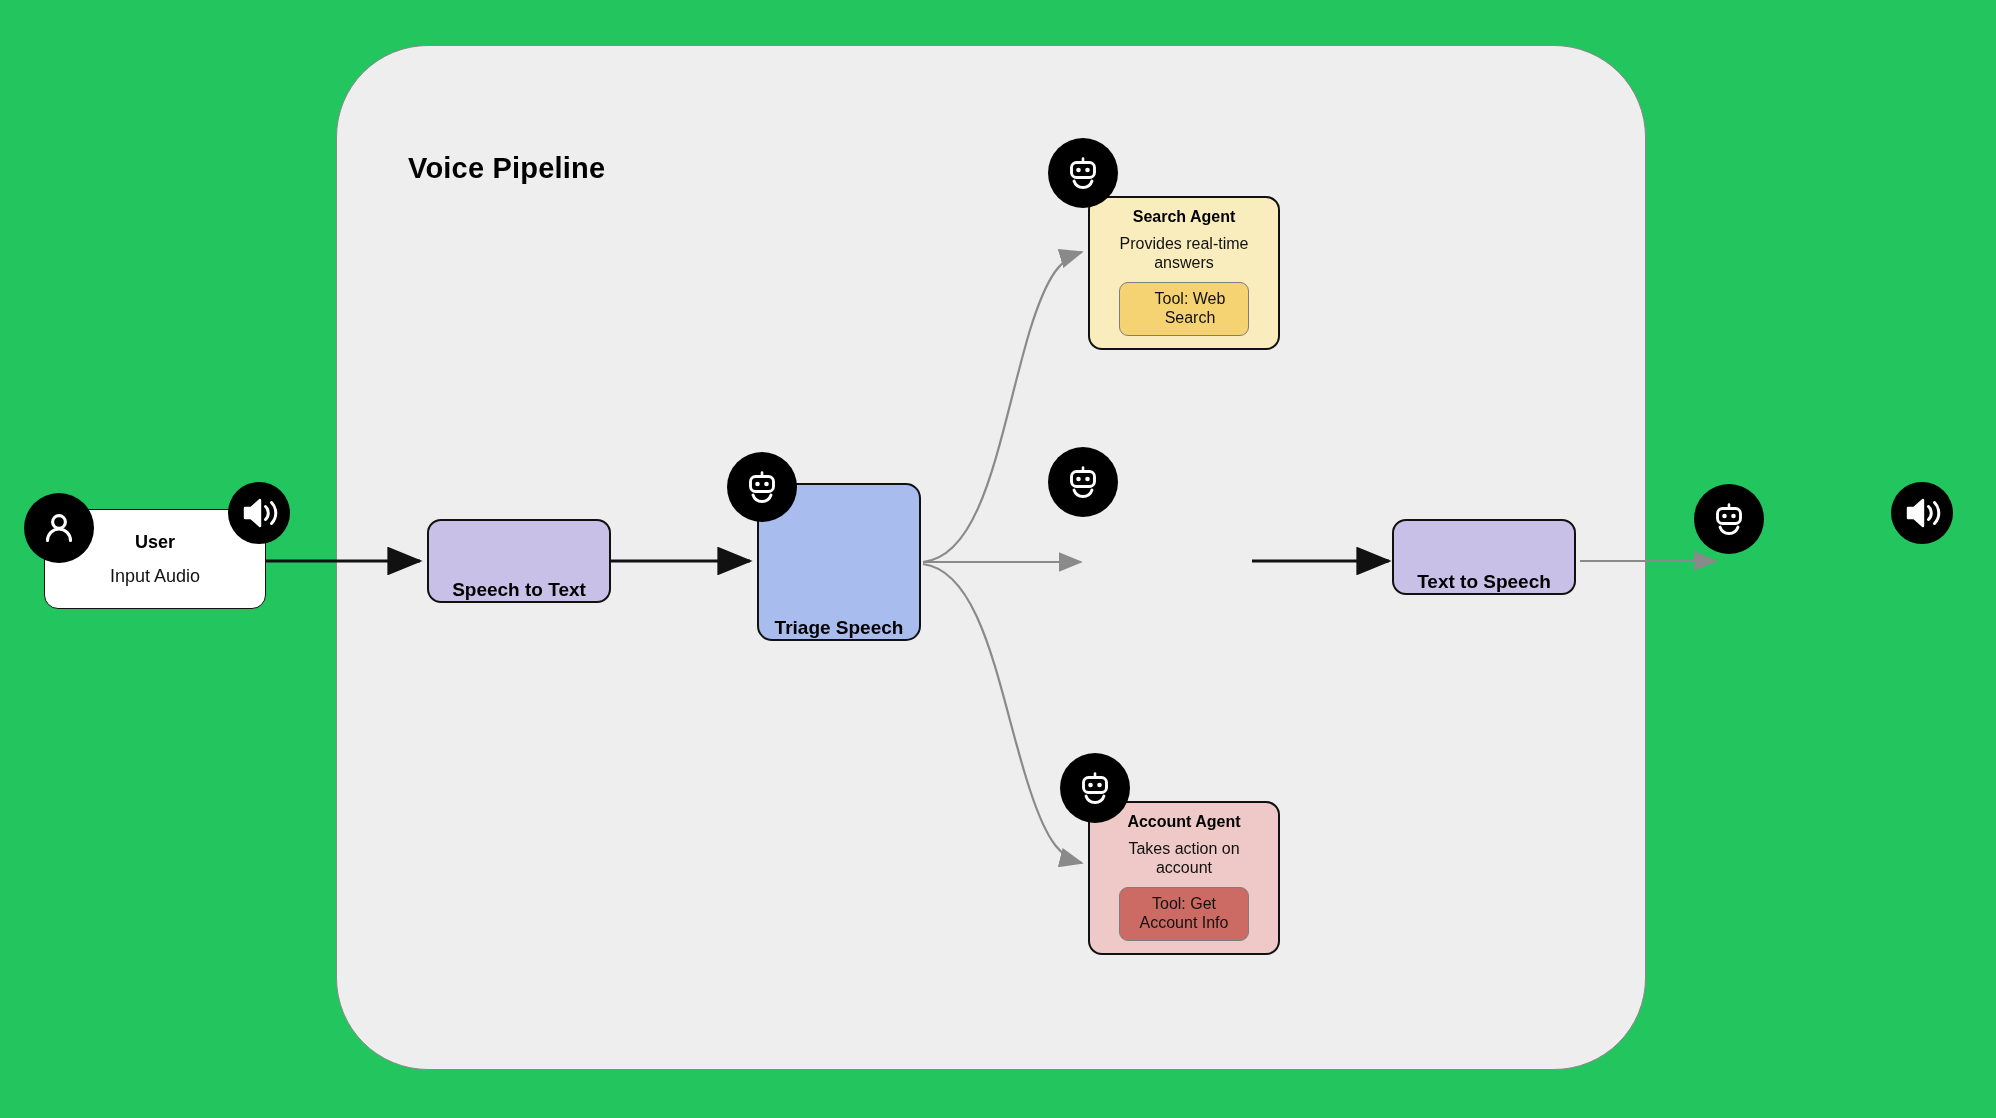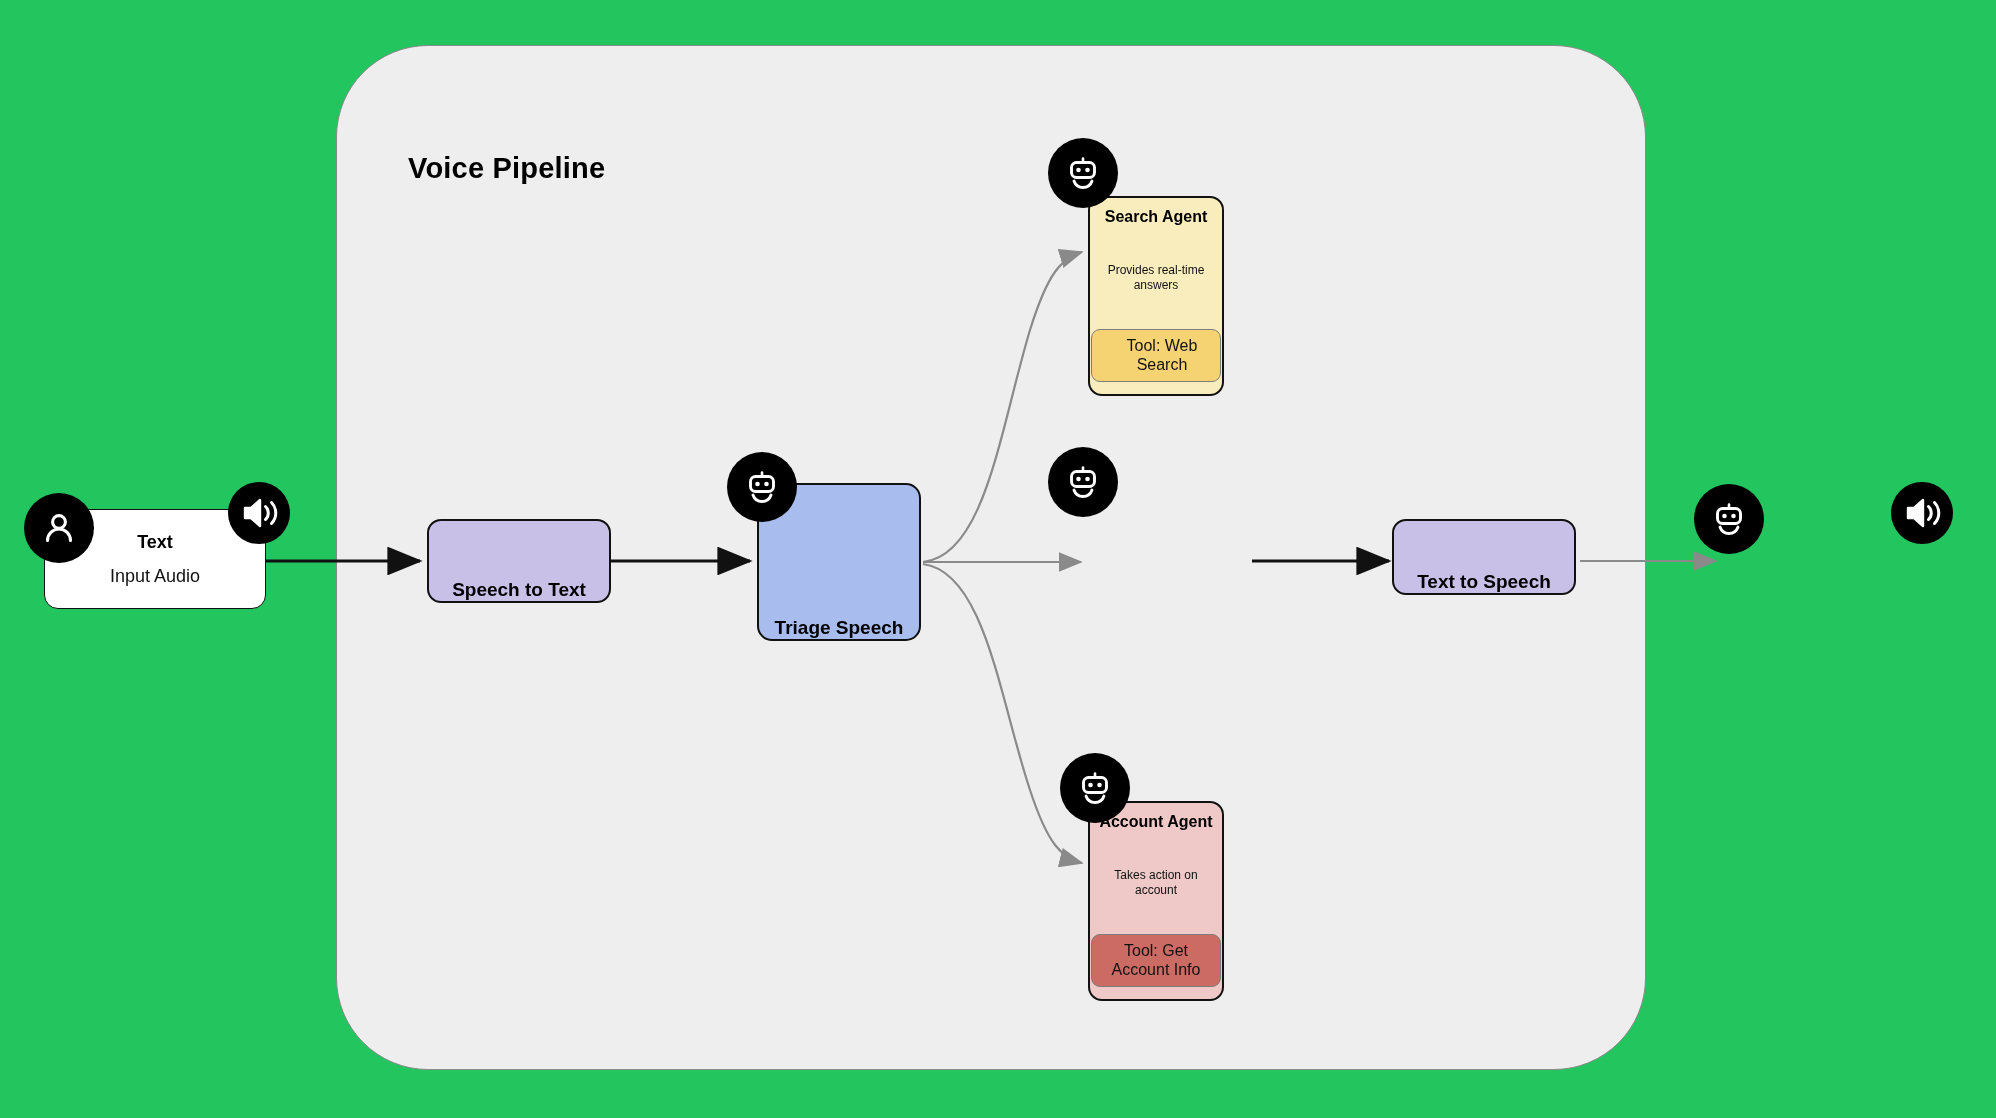--- a/index.html
+++ b/index.html
@@ -56,33 +56,33 @@
     gap: 13px;
   }
   .endpoint.user { left: 44px; top: 509px; width: 222px; height: 100px; }
   .endpoint.llm  { left: 1722px; top: 509px; width: 222px; height: 100px; }
   .endpoint .ep-title { font-size: 18px; font-weight: bold; color: #000; }
   .endpoint .ep-sub   { font-size: 18px; color: #111; white-space: pre; }
 
   
   .agent-card {
     position: absolute;
-    width: 136px;
+    width: 192px;
     border: 2.2px solid #111;
     border-radius: 14px;
     padding: 10px 9px 12px;
-    display: flex; flex-direction: column; align-items: center; gap: 28px;
+    display: flex; flex-direction: column; align-items: center;
   }
   .agent-card .ag-title {
     font-size: 16px; font-weight: bold; color: #000;
     text-align: center; line-height: 1.15;
   }
   .agent-card .ag-desc {
     margin-top: 9px;
-    font-size: 12px; color: #111;
+    font-size: 16px; color: #111;
     text-align: center; line-height: 1.18;
   }
   .tool-chip {
     margin-top: 9px;
     width: 130px;
     border: 1.6px solid #7d7d7d;
     border-radius: 9px;
     padding: 7px 4px;
     font-size: 16px; color: #111;
     text-align: center; line-height: 1.18;
@@ -141,21 +141,21 @@
     <line x1="923" y1="562" x2="1081" y2="562" stroke="#8a8a8a" stroke-width="2.2" marker-end="url(#ah-gray)"></line>
 
     <path d="M 923,564 C 985,572 1000,700 1030,790 C 1048,845 1062,858 1082,863" fill="none" stroke="#8a8a8a" stroke-width="2.2" marker-end="url(#ah-gray)"></path>
 
     <line x1="1252" y1="561" x2="1389" y2="561" stroke="#111" stroke-width="3.2" marker-end="url(#ah-black)"></line>
 
     <line x1="1580" y1="561" x2="1716" y2="561" stroke="#8a8a8a" stroke-width="2.2" marker-end="url(#ah-gray)"></line>
   </svg>
 
   <div class="endpoint user">
-    <div class="ep-title">Text</div>
+    <div class="ep-title">User</div>
     <div class="ep-sub">Input Audio</div>
   </div>
   <div class="badge user-person">
     <svg width="40" height="40" viewBox="0 0 40 40">
       <circle cx="20" cy="14" r="6.4" fill="none" stroke="#fff" stroke-width="3.1"></circle>
       <path d="M8.5 32.5 a11.5 11.5 0 0 1 23 0" fill="none" stroke="#fff" stroke-width="3.1" stroke-linecap="round"></path>
     </svg>
   </div>
   <div class="badge user-speaker">
     <svg width="40" height="38" viewBox="0 0 40 38">

